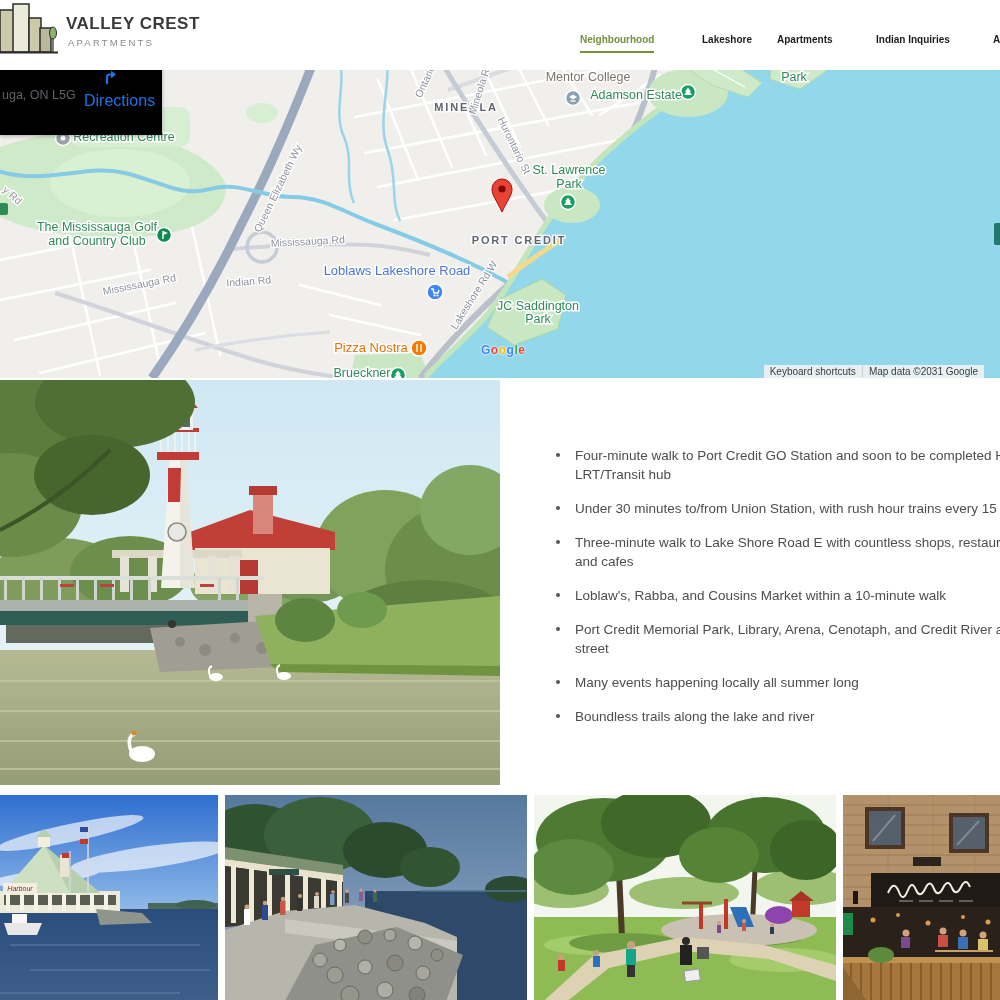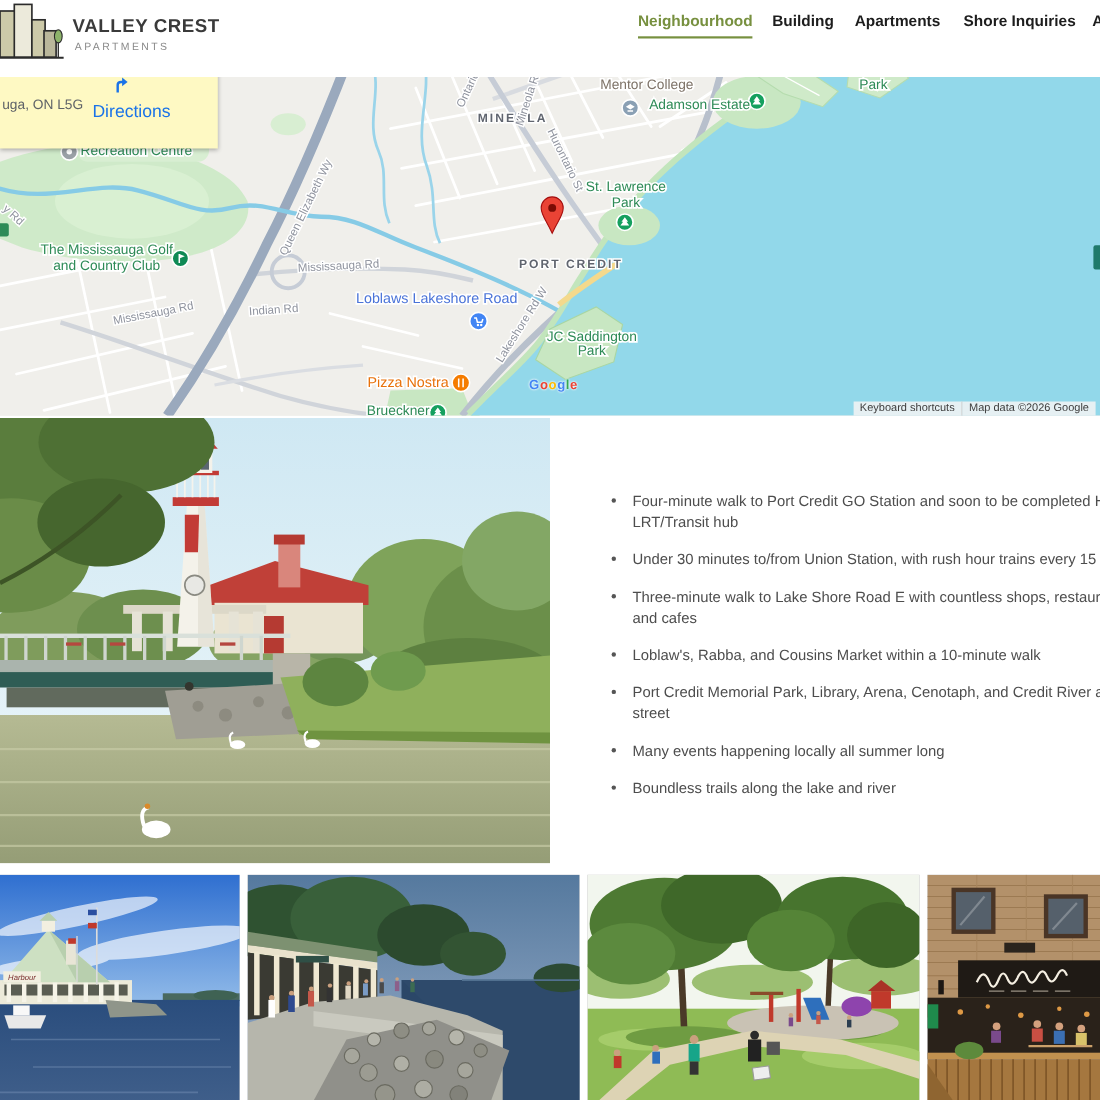--- a/index.html
+++ b/index.html
@@ -5,39 +5,39 @@
   html,body{margin:0;padding:0;background:#fff;}
   body{font-family:"Liberation Sans",sans-serif;}
   .page{position:relative;width:1000px;height:1000px;overflow:hidden;background:#fff;}
 
   
   .header{position:absolute;left:0;top:0;width:1000px;height:70px;background:#fff;z-index:5;}
   .brand{position:absolute;left:0;top:2px;display:flex;align-items:flex-start;}
   .brand-text{margin-left:8px;padding-top:12px;}
   .brand-name{font-size:17px;font-weight:700;color:#3a3a3a;letter-spacing:.5px;}
   .brand-tag{font-size:9.5px;color:#8a8a8a;letter-spacing:2.2px;margin-top:3px;margin-left:2px;}
-  .nav-item{position:absolute;top:11px;font-size:14px;font-weight:700;color:#1d1d1d;white-space:nowrap;cursor:pointer;}
+  .nav-item{position:absolute;top:34px;font-size:10px;font-weight:700;color:#1d1d1d;white-space:nowrap;cursor:pointer;}
   .nav-item.active{color:#77903f;padding-bottom:6px;border-bottom:2px solid #77903f;}
 
   
   .map-wrap{position:absolute;left:0;top:55px;width:1000px;height:323px;overflow:hidden;background:#f0efeb;}
   .map-svg{position:absolute;left:0;top:0;}
   .m-street{font-size:10.5px;fill:#8f939e;paint-order:stroke;stroke:#fff;stroke-width:2.6px;font-weight:400;}
   .m-area{font-size:11px;fill:#60656f;letter-spacing:1.8px;paint-order:stroke;stroke:#fff;stroke-width:2.6px;font-weight:600;}
   .m-park{font-size:12.5px;fill:#2e8b57;paint-order:stroke;stroke:#fff;stroke-width:3px;font-weight:500;}
   .m-poi{font-size:12.5px;fill:#7e7368;paint-order:stroke;stroke:#fff;stroke-width:3px;font-weight:500;}
   .m-blue{font-size:13px;fill:#4a73d8;paint-order:stroke;stroke:#fff;stroke-width:3px;font-weight:500;}
   .m-orange{font-size:13px;fill:#e8710a;paint-order:stroke;stroke:#fff;stroke-width:3px;font-weight:500;}
-  .map-card{position:absolute;left:0;top:3px;width:162px;height:77px;background:#fef9c3;box-shadow:0 1px 4px rgba(0,0,0,.3);z-index:4;padding-left:36px;}
+  .map-card{position:absolute;left:0;top:3px;width:162px;height:77px;background:#000000;box-shadow:0 1px 4px rgba(0,0,0,.3);z-index:4;}
   .map-card .addr{position:absolute;left:2px;top:30px;font-size:12.5px;color:#5f6368;white-space:nowrap;}
   .dir-btn{position:absolute;left:84px;top:8px;width:52px;text-align:center;cursor:pointer;}
   .dir-btn .dir-label{font-size:16px;color:#1a73e8;margin-top:2px;}
   .google-logo{position:absolute;left:481px;top:288px;font-size:12px;font-weight:600;letter-spacing:.5px;text-shadow:0 0 2px #fff,0 0 2px #fff;z-index:3;}
   .g1,.g4{color:#4285f4}.g2,.g6{color:#ea4335}.g3{color:#fbbc05}.g5{color:#34a853}
-  .map-attrib{position:absolute;right:4px;bottom:0;height:13px;display:flex;z-index:4;font-size:10px;color:#3c3c3c;}
+  .map-attrib{position:absolute;right:16px;bottom:0;height:13px;display:flex;z-index:4;font-size:10px;color:#3c3c3c;}
   .map-attrib div{background:rgba(245,245,245,.85);padding:1px 6px;white-space:nowrap;}
   .map-attrib .kbd{border-right:1px solid #d0d0d0;cursor:pointer;}
 
   
   .feature-photo{position:absolute;left:0;top:380px;width:500px;height:405px;overflow:hidden;}
   .bullets{position:absolute;left:551px;top:446px;margin:0;padding:0;list-style:none;z-index:2;}
   .bullets li{position:relative;padding-left:24px;margin-bottom:15px;}
   .bullets li::before{content:"";position:absolute;left:5px;top:7px;width:4px;height:4px;border-radius:50%;background:#555;}
   .bl{white-space:nowrap;font-size:13.5px;line-height:19px;color:#4d4d4d;}
 
@@ -60,23 +60,23 @@
         <line x1="53" y1="36" x2="53" y2="50" stroke="#2b2b2b" stroke-width="1.2"></line>
         <ellipse cx="53" cy="31" rx="3.5" ry="6" fill="#8db36a" stroke="#2b2b2b" stroke-width="1"></ellipse>
         <line x1="0" y1="50.5" x2="58" y2="50.5" stroke="#2b2b2b" stroke-width="2"></line>
       </svg>
       <div class="brand-text">
         <div class="brand-name">VALLEY CREST</div>
         <div class="brand-tag">APARTMENTS</div>
       </div>
     </div>
     <span class="nav-item active" style="left:580px">Neighbourhood</span>
-    <span class="nav-item" style="left:702px">Building</span>
+    <span class="nav-item" style="left:702px">Lakeshore</span>
     <span class="nav-item" style="left:777px">Apartments</span>
-    <span class="nav-item" style="left:876px">Shore Inquiries</span>
+    <span class="nav-item" style="left:876px">Indian Inquiries</span>
     <span class="nav-item" style="left:993px">A</span>
   </div>
 
   <div class="map-wrap">
     <svg class="map-svg" width="1000" height="323" viewBox="0 0 1000 323">
       <rect width="1000" height="323" fill="#f0efeb"></rect>
 
       <g stroke="#ffffff" stroke-width="2.5" stroke-linecap="round">
         <path d="M378,25 L418,125"></path>
           <path d="M410,12 L452,112"></path>
@@ -223,21 +223,21 @@
           <polygon points="11,4.5 16,8.5 11,12.5" fill="#1a73e8"></polygon>
         </svg>
         <div class="dir-label">Directions</div>
       </div>
     </div>
 
     <div class="google-logo"><span class="g1">G</span><span class="g2">o</span><span class="g3">o</span><span class="g4">g</span><span class="g5">l</span><span class="g6">e</span></div>
 
     <div class="map-attrib">
       <div class="kbd">Keyboard shortcuts</div>
-      <div>Map data ©2026 Google</div>
+      <div>Map data ©2031 Google</div>
     </div>
   </div>
 
   <div class="feature-photo">
     <svg width="500" height="405" viewBox="0 0 500 405">
       <defs>
         <linearGradient id="sky1" x1="0" y1="0" x2="0" y2="1">
             <stop offset="0" stop-color="#cfe8f3"></stop>
             <stop offset="1" stop-color="#e6f3f8"></stop>
           </linearGradient>

